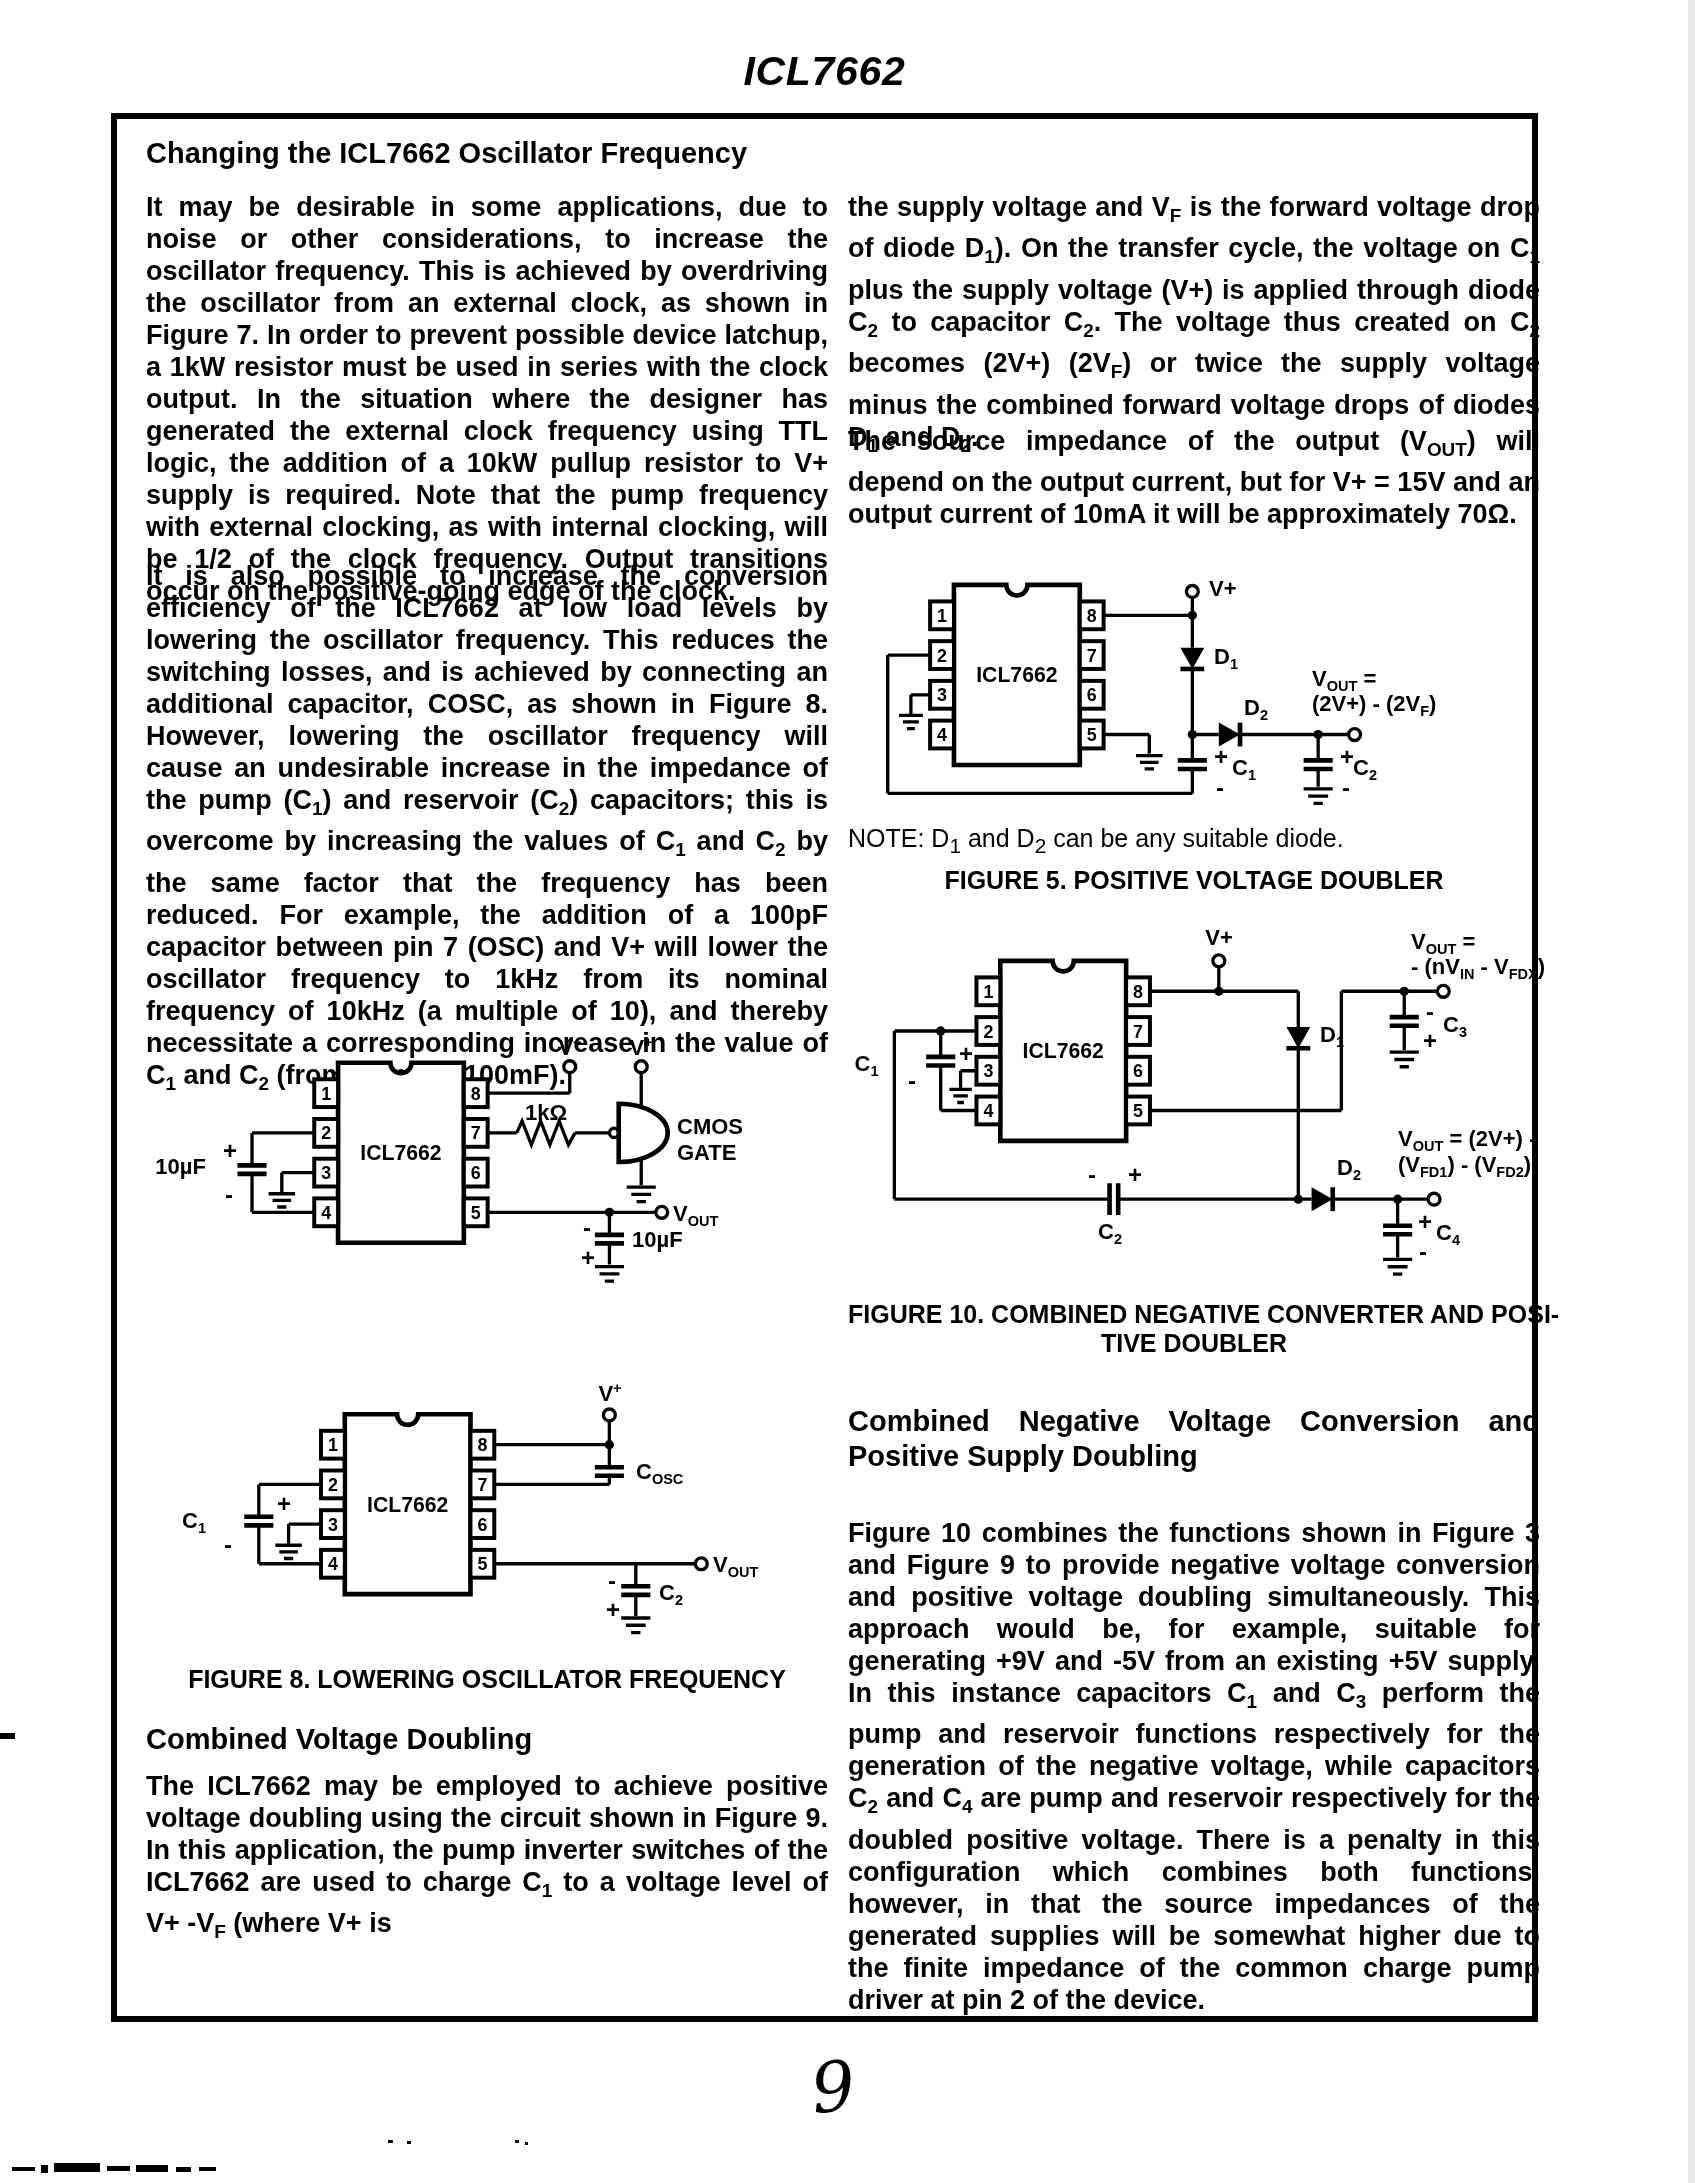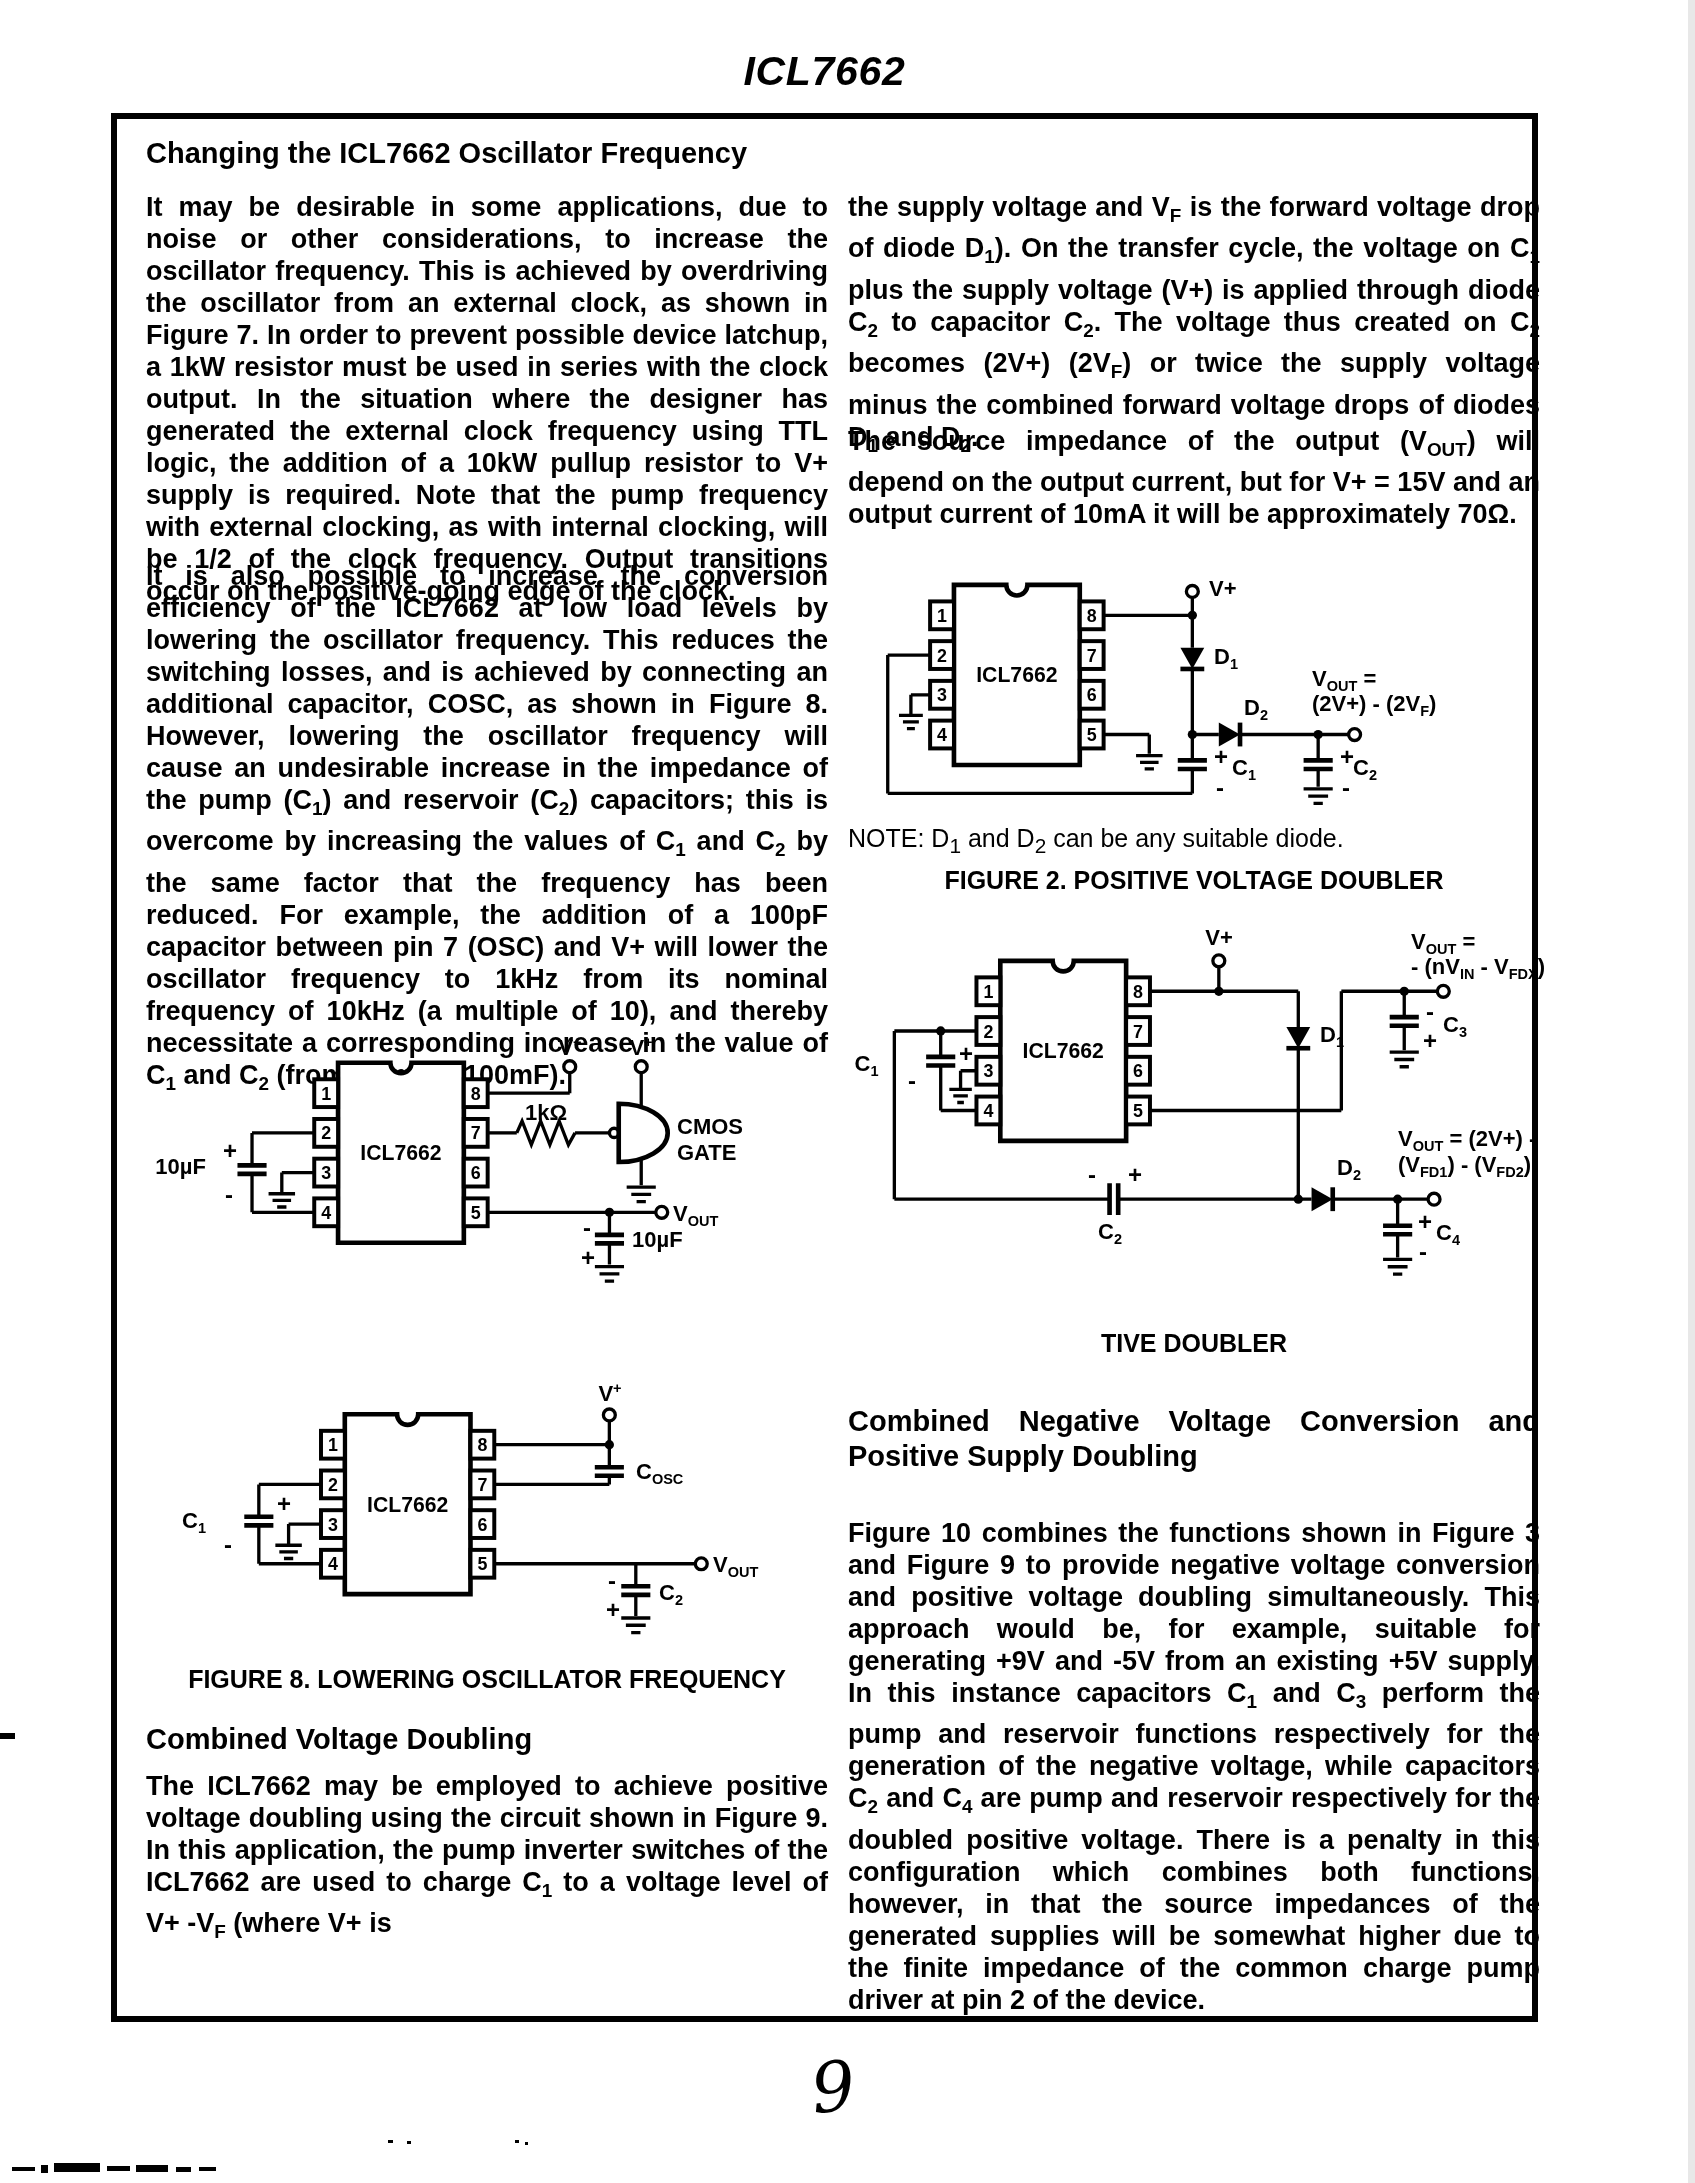--- a/index.html
+++ b/index.html
@@ -240,21 +240,21 @@
       <div class="dlabel" style="left:396px;top:140px">D<sub>2</sub></div>
       <div class="dlabel" style="left:464px;top:111px">V<sub>OUT</sub> =</div>
       <div class="dlabel" style="left:464px;top:136px">(2V+) - (2V<sub>F</sub>)</div>
       <div class="dlabel" style="left:384px;top:200px">C<sub>1</sub></div>
       <div class="sign" style="left:366px;top:188px">+</div>
       <div class="sign" style="left:368px;top:219px">-</div>
       <div class="dlabel" style="left:505px;top:200px">C<sub>2</sub></div>
       <div class="sign" style="left:492px;top:188px">+</div>
       <div class="sign" style="left:494px;top:219px">-</div>
       <div class="note-line" style="top:269px">NOTE: D<sub>1</sub> and D<sub>2</sub> can be any suitable diode.</div>
-      <div class="caption" style="top:311px">FIGURE 2.  POSITIVE VOLTAGE DOUBLER</div>
+      <div class="caption" style="top:311px">FIGURE 5.  POSITIVE VOLTAGE DOUBLER</div>
     </div>
 
     <div class="fig" style="top:921px;height:444px">
       <svg width="692" height="371" viewBox="0 0 1045 560">
         <g>
           <path class="wire" d="M456,106 H680 M560,69 V106"></path>
           <path class="wire" d="M680,106 V160 M680,192 V420"></path>
           <path class="wire" d="M456,286 H745 M745,286 V106 M745,106 H890"></path>
           <path class="wire" d="M840,106 V145 M840,158 V195"></path>
           <path class="wire" d="M194,166 H70 M70,166 V420 M70,420 H395 M408,420 H680"></path>
@@ -321,20 +321,21 @@
       <div class="dlabel" style="left:550px;top:231px">(V<sub>FD1</sub>) - (V<sub>FD2</sub>)</div>
       <div class="dlabel" style="left:250px;top:298px">C<sub>2</sub></div>
       <div class="sign" style="left:240px;top:240px">-</div>
       <div class="sign" style="left:280px;top:240px">+</div>
       <div class="dlabel" style="left:6.6px;top:130px">C<sub>1</sub></div>
       <div class="sign" style="left:111px;top:119px">+</div>
       <div class="sign" style="left:60px;top:146px">-</div>
       <div class="dlabel" style="left:588px;top:299px">C<sub>4</sub></div>
       <div class="sign" style="left:570px;top:287px">+</div>
       <div class="sign" style="left:571px;top:317px">-</div>
+      <div class="caption" style="top:379px">FIGURE 10.  COMBINED NEGATIVE CONVERTER AND POSI-</div>
       <div class="caption" style="top:408px">TIVE DOUBLER</div>
     </div>
 
     <div class="h1" style="top:1404px">Combined Negative Voltage Conversion and Positive Supply Doubling</div>
     <div class="para" style="top:1517px">Figure 10 combines the functions shown in Figure 3 and Figure 9 to provide negative voltage conversion and positive voltage doubling simultaneously. This approach would be, for example, suitable for generating +9V and -5V from an existing +5V supply. In this instance capacitors C<sub>1</sub> and C<sub>3</sub> perform the pump and reservoir functions respectively for the generation of the negative voltage, while capacitors C<sub>2</sub> and C<sub>4</sub> are pump and reservoir respectively for the doubled positive voltage. There is a penalty in this configuration which combines both functions, however, in that the source impedances of the generated supplies will be somewhat higher due to the finite impedance of the common charge pump driver at pin 2 of the device.</div>
   </div>
 
   <div class="pagenum">9</div>
   <div class="artifact" style="left:0;top:1733px;width:14.6px;height:6px"></div>
   <div class="artifact" style="left:12px;top:2167px;width:22.5px;height:4px"></div>

